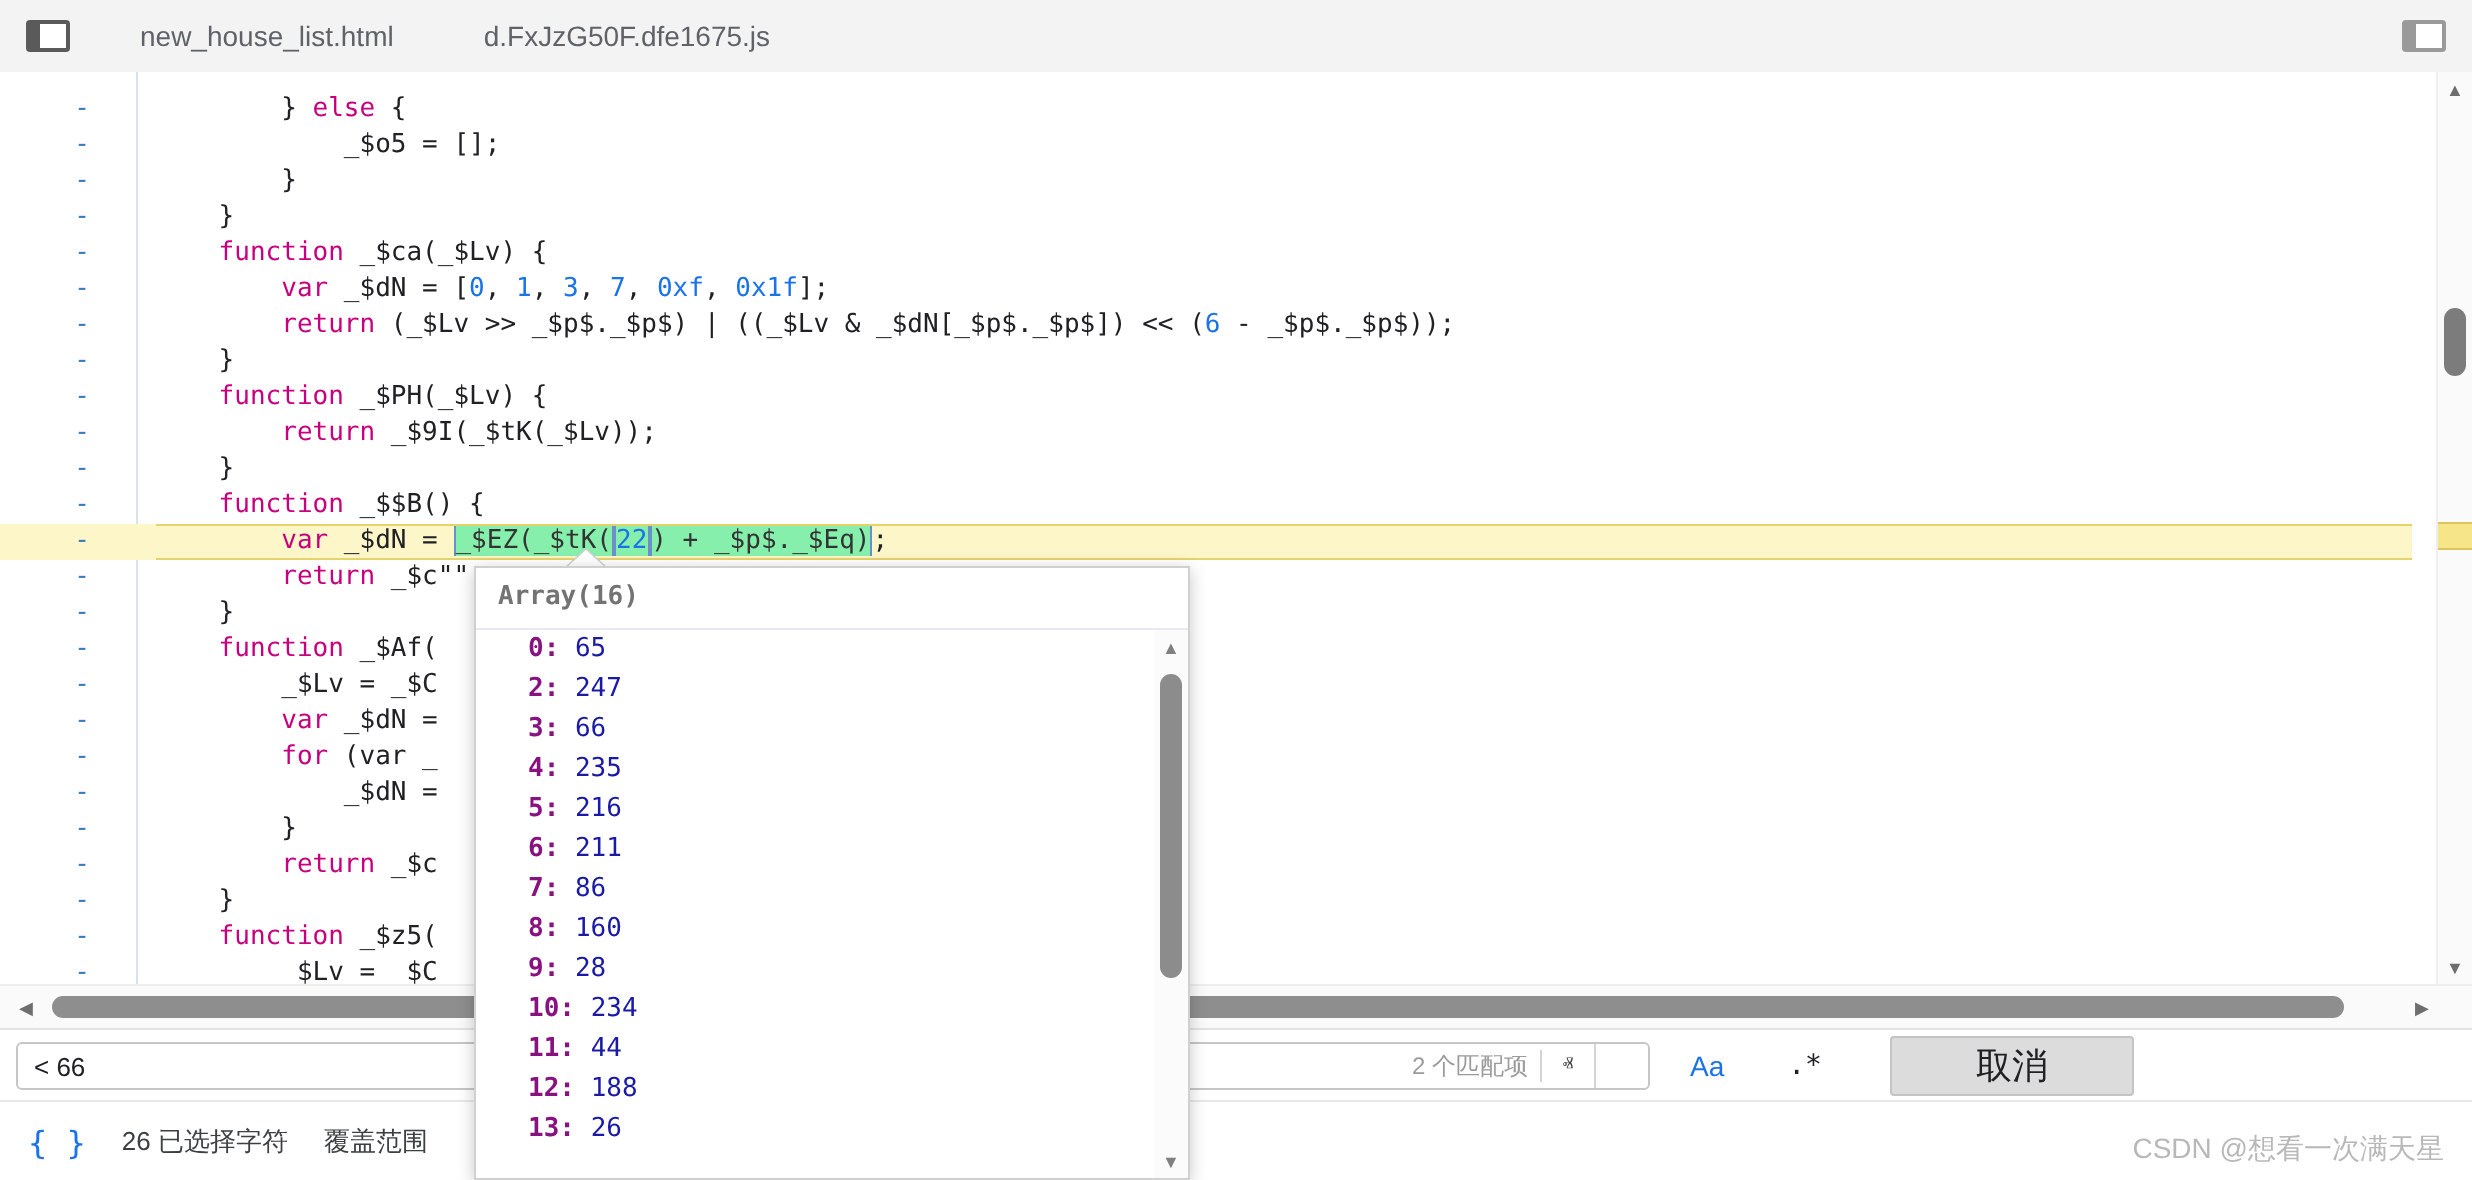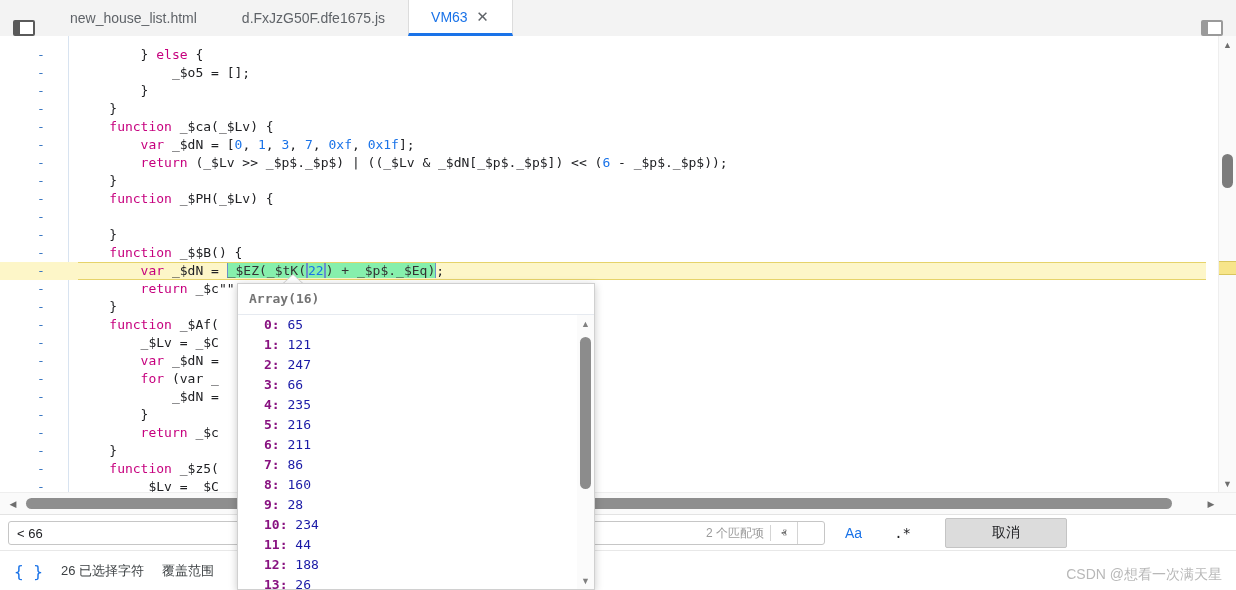--- a/index.html
+++ b/index.html
@@ -9,21 +9,21 @@
     font-family:"Liberation Sans", sans-serif;
     font-size:13px;color:#333;
     -webkit-font-smoothing:antialiased;
   }
   .app{position:relative;width:1236px;height:590px;}
 
   
   .tabbar{
     position:absolute;left:0;top:0;width:1236px;height:36px;
     background:#f3f3f3;border-bottom:1px solid #dcdcdc;
-    display:flex;align-items:flex-end;
+    display:flex;align-items:center;
   }
   .panel-btn{
     width:48px;display:flex;align-items:center;justify-content:center;
     cursor:pointer;
   }
   .panel-glyph{
     width:22px;height:16px;border:2px solid #5a5a5a;border-radius:2px;
     background:#5a5a5a;position:relative;box-sizing:border-box;
   }
   .panel-glyph:after{
@@ -171,21 +171,21 @@
     cursor:pointer;padding:2px 6px;
   }
   .regex-btn{
     margin-left:18px;font-family:"DejaVu Sans Mono",monospace;
     font-size:14px;color:#202124;cursor:pointer;padding:2px 8px;
   }
   .cancel-btn{
     margin-left:26px;width:120px;height:28px;
     background:#dcdcdc;border:1px solid #c4c4c4;border-radius:2px;
     display:flex;align-items:center;justify-content:center;
-    font-size:14px;color:#202124;cursor:pointer;
+    font-size:18px;color:#202124;cursor:pointer;
   }
 
   
   .statusbar{
     position:absolute;left:0;top:550px;width:1236px;height:40px;
     background:#ffffff;border-top:1px solid #e8e8e8;
     display:flex;align-items:center;
   }
   .braces{
     margin-left:14px;font-family:"DejaVu Sans Mono",monospace;
@@ -255,24 +255,20 @@
       <span class="panel-glyph">
           <span class="arr">←</span>
         </span>
     </div>
     <div class="tabs" id="tabs-host">
         <div class="tab">
           <span>new_house_list.html</span>
         </div>
         <div class="tab">
           <span>d.FxJzG50F.dfe1675.js</span>
-        </div>
-        <div class="tab active">
-          <span>VM63</span>
-          <span class="closeic">✕</span>
         </div>
       </div>
     <div class="tabbar-spacer"></div>
     <div class="panel-btn right">
       <span class="panel-glyph">
           <span class="arr">←</span>
         </span>
     </div>
   </div>
 
@@ -283,21 +279,21 @@
         <div class="line" style="top: -8px; position: absolute; left: 0px; right: 0px;"><span class="txt"></span></div>
         <div class="line" style="top: 10px; position: absolute; left: 0px; right: 0px;"><span class="dash">-</span><span class="txt"><span class="pl">        } </span><span class="kw">else</span><span class="pl"> {</span></span></div>
         <div class="line" style="top: 28px; position: absolute; left: 0px; right: 0px;"><span class="dash">-</span><span class="txt"><span class="pl">            _$o5 = [];</span></span></div>
         <div class="line" style="top: 46px; position: absolute; left: 0px; right: 0px;"><span class="dash">-</span><span class="txt"><span class="pl">        }</span></span></div>
         <div class="line" style="top: 64px; position: absolute; left: 0px; right: 0px;"><span class="dash">-</span><span class="txt"><span class="pl">    }</span></span></div>
         <div class="line" style="top: 82px; position: absolute; left: 0px; right: 0px;"><span class="dash">-</span><span class="txt"><span class="kw">    function</span><span class="pl"> _$ca(_$Lv) {</span></span></div>
         <div class="line" style="top: 100px; position: absolute; left: 0px; right: 0px;"><span class="dash">-</span><span class="txt"><span class="kw">        var</span><span class="pl"> _$dN = [</span><span class="num">0</span><span class="pl">, </span><span class="num">1</span><span class="pl">, </span><span class="num">3</span><span class="pl">, </span><span class="num">7</span><span class="pl">, </span><span class="num">0xf</span><span class="pl">, </span><span class="num">0x1f</span><span class="pl">];</span></span></div>
         <div class="line" style="top: 118px; position: absolute; left: 0px; right: 0px;"><span class="dash">-</span><span class="txt"><span class="kw">        return</span><span class="pl"> (_$Lv &gt;&gt; _$p$._$p$) | ((_$Lv &amp; _$dN[_$p$._$p$]) &lt;&lt; (</span><span class="num">6</span><span class="pl"> - _$p$._$p$));</span></span></div>
         <div class="line" style="top: 136px; position: absolute; left: 0px; right: 0px;"><span class="dash">-</span><span class="txt"><span class="pl">    }</span></span></div>
         <div class="line" style="top: 154px; position: absolute; left: 0px; right: 0px;"><span class="dash">-</span><span class="txt"><span class="kw">    function</span><span class="pl"> _$PH(_$Lv) {</span></span></div>
-        <div class="line" style="top: 172px; position: absolute; left: 0px; right: 0px;"><span class="dash">-</span></div>
+        <div class="line" style="top: 172px; position: absolute; left: 0px; right: 0px;"><span class="dash">-</span><span class="txt"><span class="kw">        return</span><span class="pl"> _$9I(_$tK(_$Lv));</span></span></div>
         <div class="line" style="top: 190px; position: absolute; left: 0px; right: 0px;"><span class="dash">-</span><span class="txt"><span class="pl">    }</span></span></div>
         <div class="line" style="top: 208px; position: absolute; left: 0px; right: 0px;"><span class="dash">-</span><span class="txt"><span class="kw">    function</span><span class="pl"> _$$B() {</span></span></div>
         <div class="line hl" style="top: 226px; position: absolute; left: 0px; right: 0px;"><span class="dash">-</span><span class="txt"><span class="kw">        var</span><span class="pl"> _$dN = </span><span class="sel">_$EZ(_$tK(</span><span class="sel num">22</span><span class="sel">) + _$p$._$Eq)</span><span class="pl">;</span></span></div>
         <div class="line" style="top: 244px; position: absolute; left: 0px; right: 0px;"><span class="dash">-</span><span class="txt"><span class="kw">        return</span><span class="pl"> _$c""</span></span></div>
         <div class="line" style="top: 262px; position: absolute; left: 0px; right: 0px;"><span class="dash">-</span><span class="txt"><span class="pl">    }</span></span></div>
         <div class="line" style="top: 280px; position: absolute; left: 0px; right: 0px;"><span class="dash">-</span><span class="txt"><span class="kw">    function</span><span class="pl"> _$Af(</span></span></div>
         <div class="line" style="top: 298px; position: absolute; left: 0px; right: 0px;"><span class="dash">-</span><span class="txt"><span class="pl">        _$Lv = _$C</span></span></div>
         <div class="line" style="top: 316px; position: absolute; left: 0px; right: 0px;"><span class="dash">-</span><span class="txt"><span class="kw">        var</span><span class="pl"> _$dN =</span></span></div>
         <div class="line" style="top: 334px; position: absolute; left: 0px; right: 0px;"><span class="dash">-</span><span class="txt"><span class="kw">        for</span><span class="pl"> (var _</span></span></div>
         <div class="line" style="top: 352px; position: absolute; left: 0px; right: 0px;"><span class="dash">-</span><span class="txt"><span class="pl">            _$dN =</span></span></div>
@@ -341,21 +337,20 @@
     <div class="status-item">26 已选择字符</div>
     <div class="status-item">覆盖范围</div>
   </div>
   <div class="watermark">CSDN @想看一次满天星</div>
 
   <div class="popup-arrow"></div>
   <div class="popup">
     <div class="popup-title">Array(16)</div>
     <div class="popup-list" id="popup-host">
         <div class="prop-row"><span class="prop-key">0</span><span class="prop-key">: </span><span class="prop-val">65</span></div>
-        <div class="prop-row"><span class="prop-key">1</span><span class="prop-key">: </span><span class="prop-val">121</span></div>
         <div class="prop-row"><span class="prop-key">2</span><span class="prop-key">: </span><span class="prop-val">247</span></div>
         <div class="prop-row"><span class="prop-key">3</span><span class="prop-key">: </span><span class="prop-val">66</span></div>
         <div class="prop-row"><span class="prop-key">4</span><span class="prop-key">: </span><span class="prop-val">235</span></div>
         <div class="prop-row"><span class="prop-key">5</span><span class="prop-key">: </span><span class="prop-val">216</span></div>
         <div class="prop-row"><span class="prop-key">6</span><span class="prop-key">: </span><span class="prop-val">211</span></div>
         <div class="prop-row"><span class="prop-key">7</span><span class="prop-key">: </span><span class="prop-val">86</span></div>
         <div class="prop-row"><span class="prop-key">8</span><span class="prop-key">: </span><span class="prop-val">160</span></div>
         <div class="prop-row"><span class="prop-key">9</span><span class="prop-key">: </span><span class="prop-val">28</span></div>
         <div class="prop-row"><span class="prop-key">10</span><span class="prop-key">: </span><span class="prop-val">234</span></div>
         <div class="prop-row"><span class="prop-key">11</span><span class="prop-key">: </span><span class="prop-val">44</span></div>

